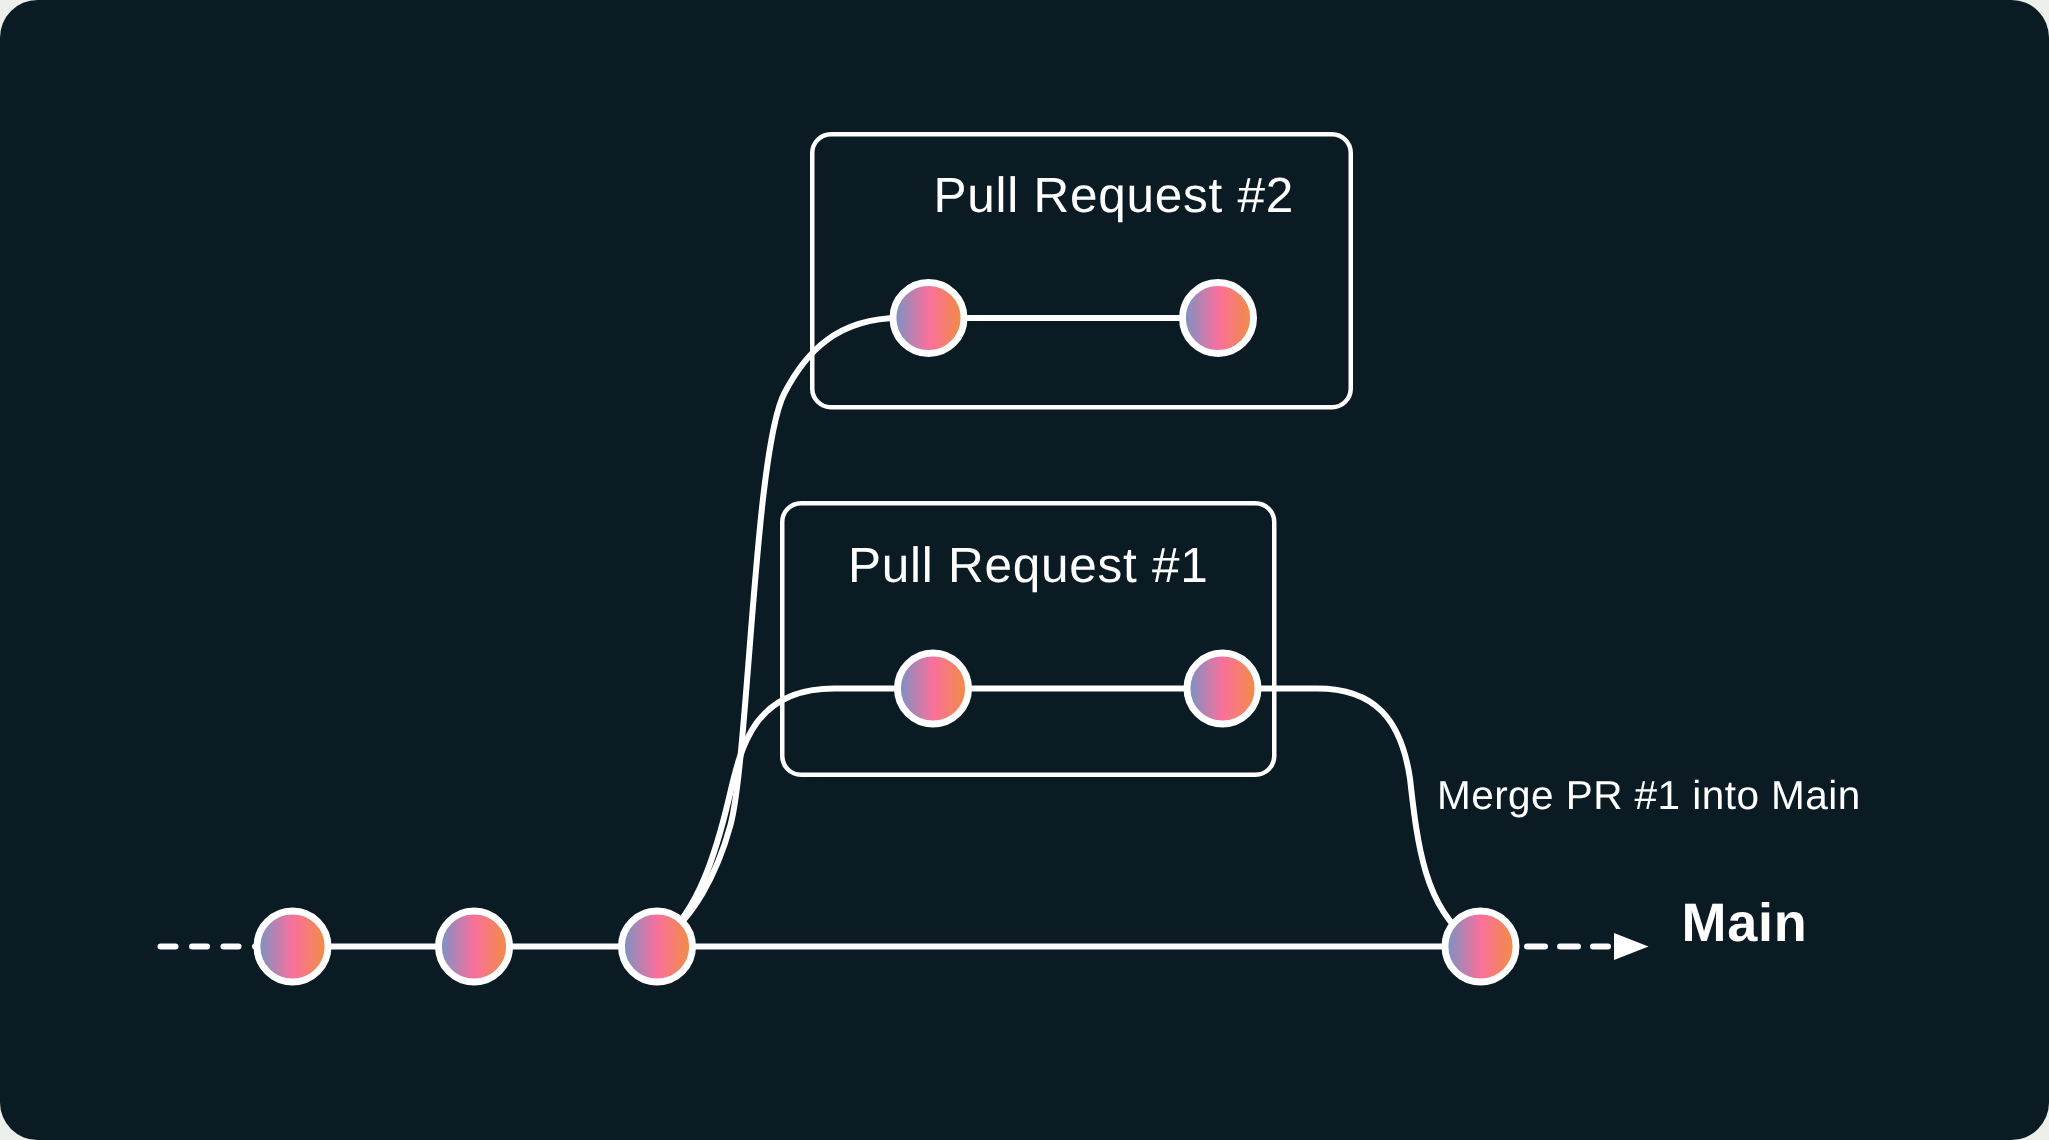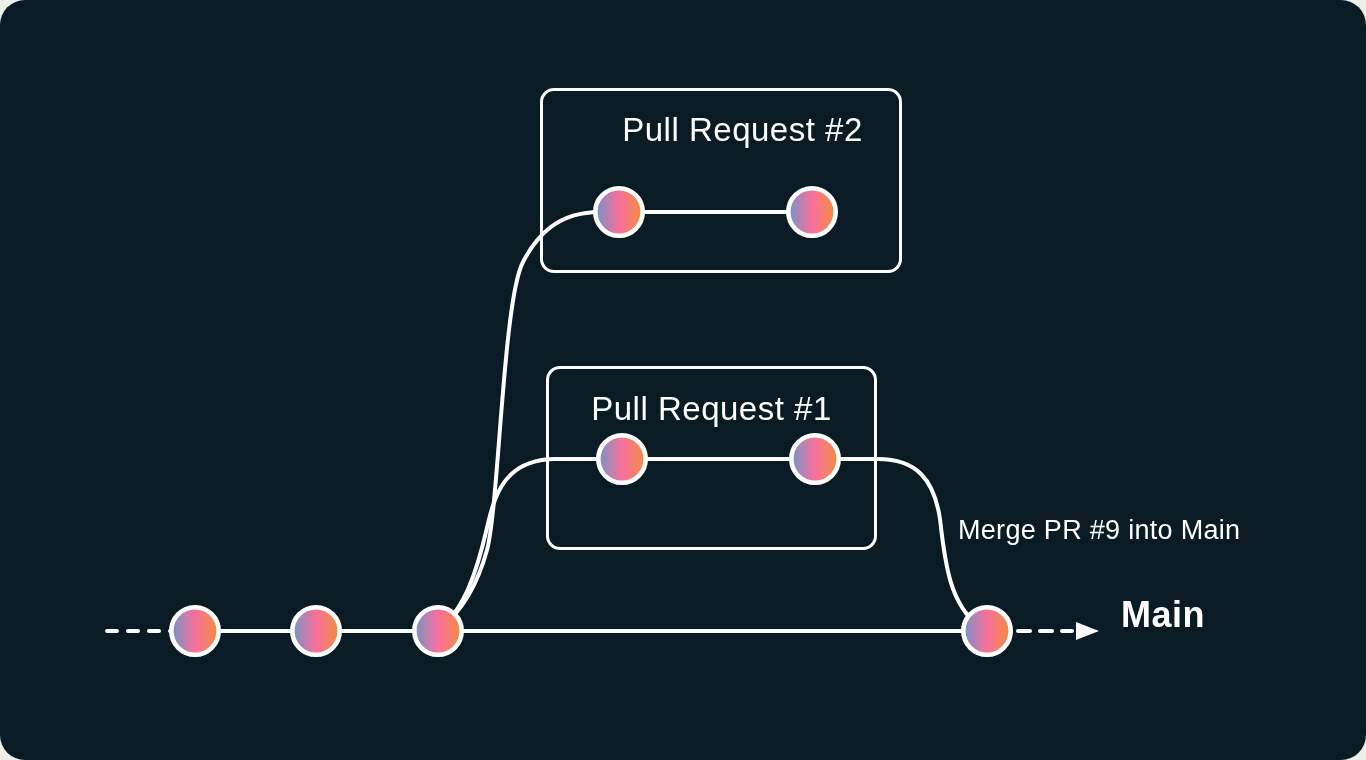--- a/index.html
+++ b/index.html
@@ -24,21 +24,21 @@
     background: var(--bg);
     border-radius: 25px;
   }
   .pr-box {
     position: absolute;
     border: 3px solid var(--line);
     border-radius: 14px;
     background: transparent;
   }
   .pr-box.pr2 { left: 540px; top: 88px; width: 362px; height: 185px; }
-  .pr-box.pr1 { left: 546px; top: 334px; width: 331px; height: 184px; margin-top: 32px; }
+  .pr-box.pr1 { left: 520px; top: 334px; width: 331px; height: 184px; }
   .pr-title {
     color: #fff;
     font-size: 33px;
     font-weight: 500;
     letter-spacing: 0.5px;
     text-align: center;
     line-height: 36px;
   }
   .pr2 .pr-title { margin-top: 21px; padding-left: 43px; }
   .pr1 .pr-title { margin-top: 22px; }
@@ -117,18 +117,18 @@
       <circle class="node" cx="438" cy="631" r="23.7"></circle>
       <circle class="node" cx="987" cy="631" r="23.7"></circle>
 
       <circle class="node" cx="622" cy="459" r="23.7"></circle>
       <circle class="node" cx="815" cy="459" r="23.7"></circle>
 
       <circle class="node" cx="619" cy="212" r="23.7"></circle>
       <circle class="node" cx="812" cy="212" r="23.7"></circle>
     </svg>
 
-    <div class="merge-label">Merge PR #9 into Main</div>
+    <div class="merge-label">Merge PR #1 into Main</div>
 
     <div class="main-label">Main</div>
 
   </div>
 </div>
 
 </body></html>

